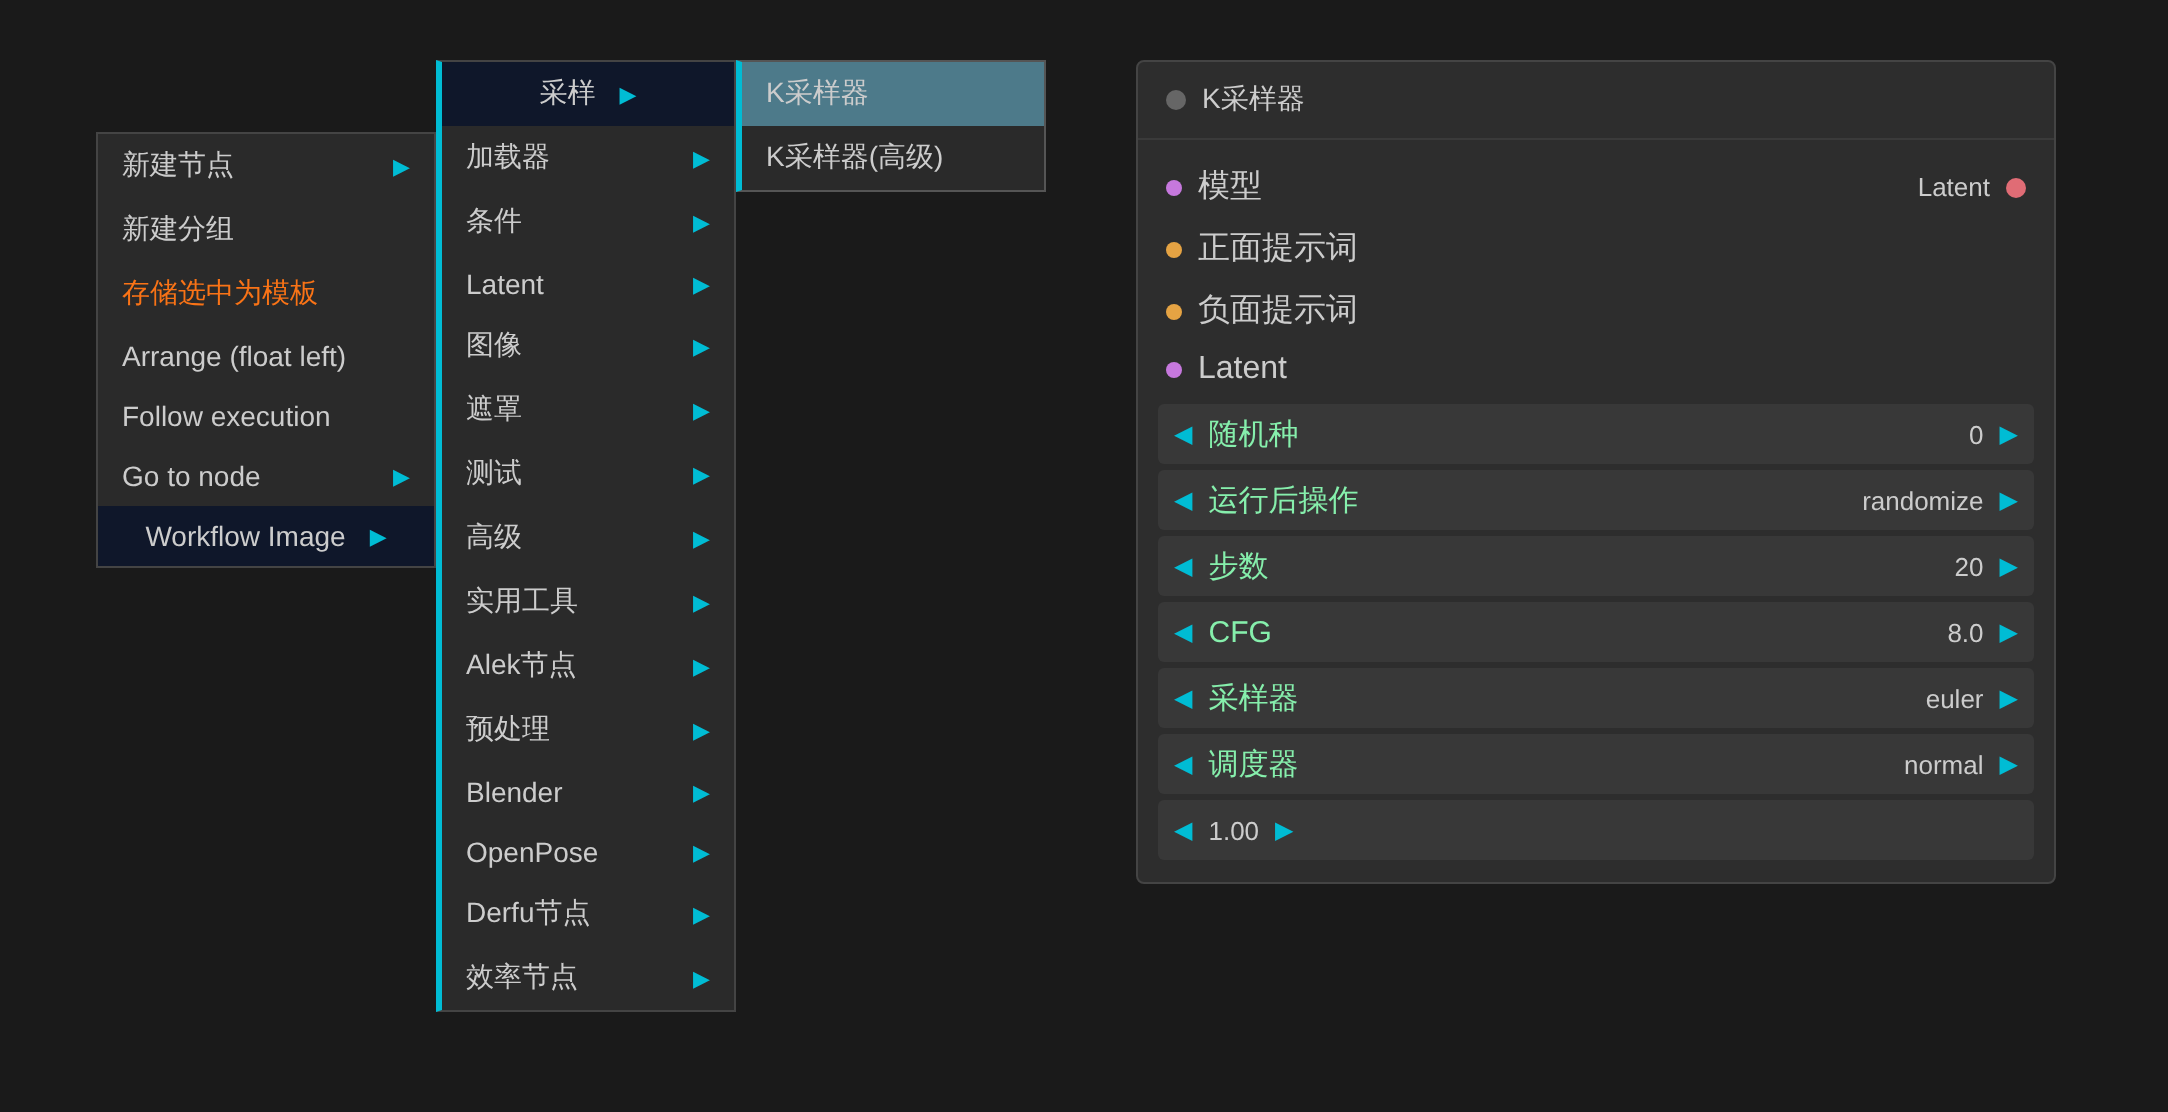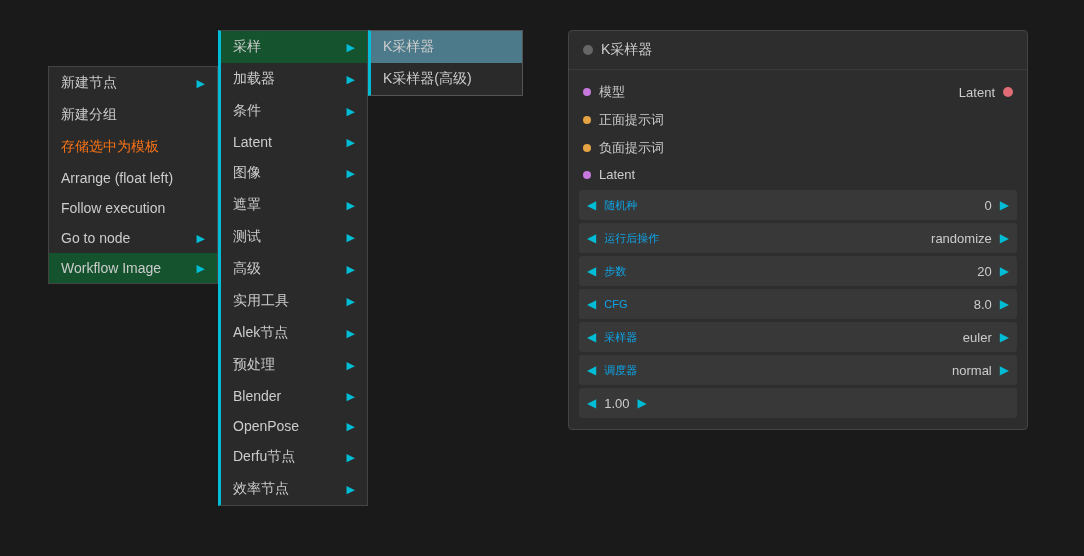--- a/index.html
+++ b/index.html
@@ -58,21 +58,22 @@
     .menu-item.disabled {
       color: #f97316;
       cursor: default;
     }
     .menu-item .arrow {
       margin-left: 12px;
       color: #00bcd4;
       font-size: 11px;
     }
     .menu-item.highlighted {
-      background: #14532d;
+      background: #0f172a;
+      justify-content: center;
     }
 
     
     .menu-l2 {
       border-left: 3px solid #00bcd4;
     }
     .menu-l3 {
       border-left: 3px solid #00bcd4;
     }
 
@@ -131,21 +132,21 @@
     }
     .panel-dot-lavender {
       width: 8px; height: 8px;
       border-radius: 50%;
       background: #c678dd;
       flex-shrink: 0;
     }
 
     .panel-row-label {
       color: #cccccc;
-      font-size: 13px;
+      font-size: 16px;
       flex: 1;
     }
     .panel-row-value {
       color: #cccccc;
       font-size: 13px;
     }
 
     
     .slider-row {
       display: flex;
@@ -159,22 +160,22 @@
     .slider-arrow {
       color: #00bcd4;
       font-size: 12px;
       cursor: pointer;
       user-select: none;
       flex-shrink: 0;
     }
     .slider-label {
       flex: 1;
       padding: 0 8px;
-      font-size: 11px;
-      color: #0ea5e9;
+      font-size: 15px;
+      color: #86efac;
     }
     .slider-value {
       font-size: 13px;
       color: #cccccc;
       padding: 0 8px;
     }
     .slider-arrow-right {
       color: #00bcd4;
       font-size: 12px;
       cursor: pointer;

